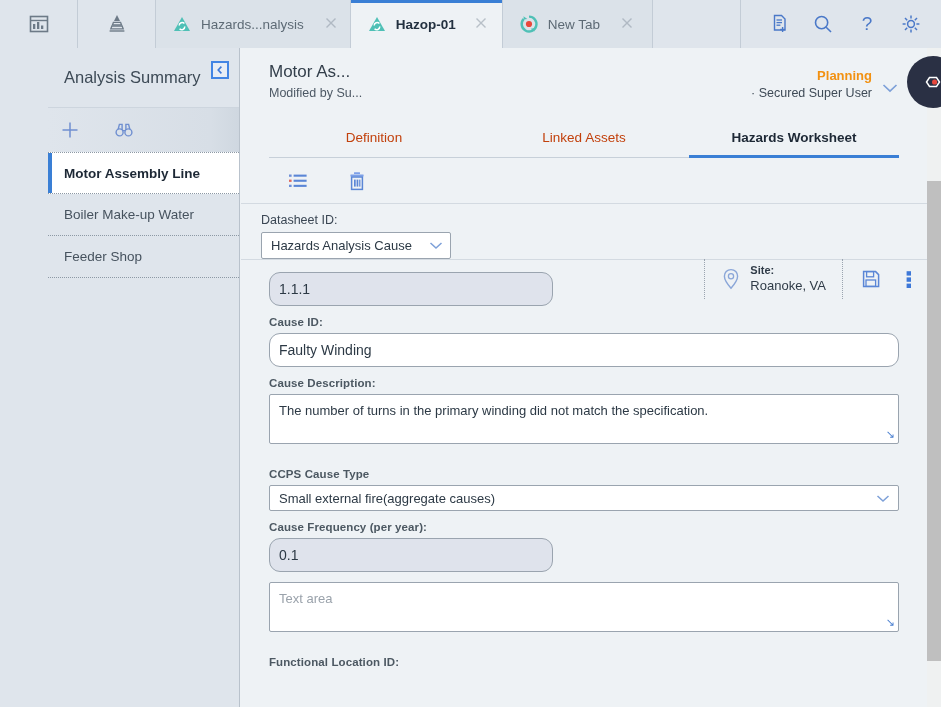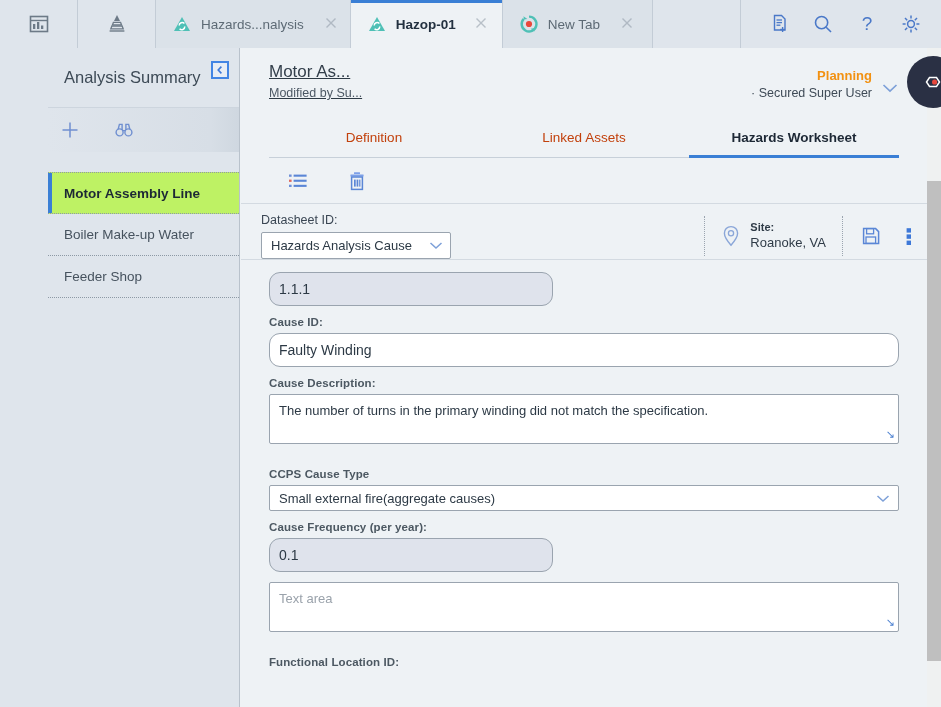--- a/index.html
+++ b/index.html
@@ -92,39 +92,38 @@
   #sb-tools .sbt { width: 24px; height: 24px; cursor: pointer;
     display:flex;align-items:center;justify-content:center; }
   .sb-item {
     height: 42px; display: flex; align-items: center;
     padding-left: 16px;
     font-size: 13.5px; color: #46525e;
     border-bottom: 1px dotted #8d99a5;
     cursor: pointer; position: relative;
   }
   .sb-item.selected {
-    background: #bef264; font-weight: bold; color: #1d2835;
+    background: #ffffff; font-weight: bold; color: #1d2835;
     border-top: 1px dotted #8d99a5;
-    margin-top: 20px;
   }
   .sb-item.selected::before {
     content: ""; position: absolute; left: 0; top: 0; bottom: 0; width: 4px;
     background: #3a7fd5;
   }
 
   
   #main {
     position: absolute; top: 48px; left: 241px; width: 700px; height: 659px;
     background: #eef2f5;
     overflow: hidden;
   }
   #content { position: absolute; inset: 0 14px 0 0; }
 
   #doc-head {
-    padding: 14px 28px 0 28px; position: relative; height: 72px; text-decoration: underline;
+    padding: 14px 28px 0 28px; position: relative; height: 72px;
   }
   #doc-title { font-size: 17px; color: #333f4b; }
   #doc-sub { font-size: 12.5px; color: #4c5864; margin-top: 4px; }
   #doc-status {
     position: absolute; right: 55px; top: 20px; text-align: right;
   }
   #status-label { font-size: 13px; font-weight: bold; color: #f29111; }
   #status-user { font-size: 12.5px; color: #3e4a56; margin-top: 3px; }
   #status-caret {
     position: absolute; right: 28px; top: 32px; cursor: pointer;
@@ -150,20 +149,21 @@
     height: 46px; display: flex; align-items: center; gap: 38px;
     padding-left: 46px;
     border-bottom: 1px solid #d3dae1;
   }
   #ws-tools .wst { cursor: pointer; display:flex; }
 
   #ds-row {
     display: flex; align-items: flex-start;
     padding: 9px 0 0 20px; height: 56px;
     border-bottom: 1px solid #d3dae1;
+    flex-direction: column;
   }
   #ds-left { }
   #ds-label { font-size: 12.5px; color: #3a4653; margin-bottom: 5px; }
   .sel {
     width: 190px; height: 27px;
     border: 1px solid #9aa4af; background: #fff; border-radius: 2px;
     display: flex; align-items: center; justify-content: space-between;
     padding: 0 7px 0 9px; font-size: 13px; color: #2c3945; cursor: pointer;
   }
   #ds-right {

